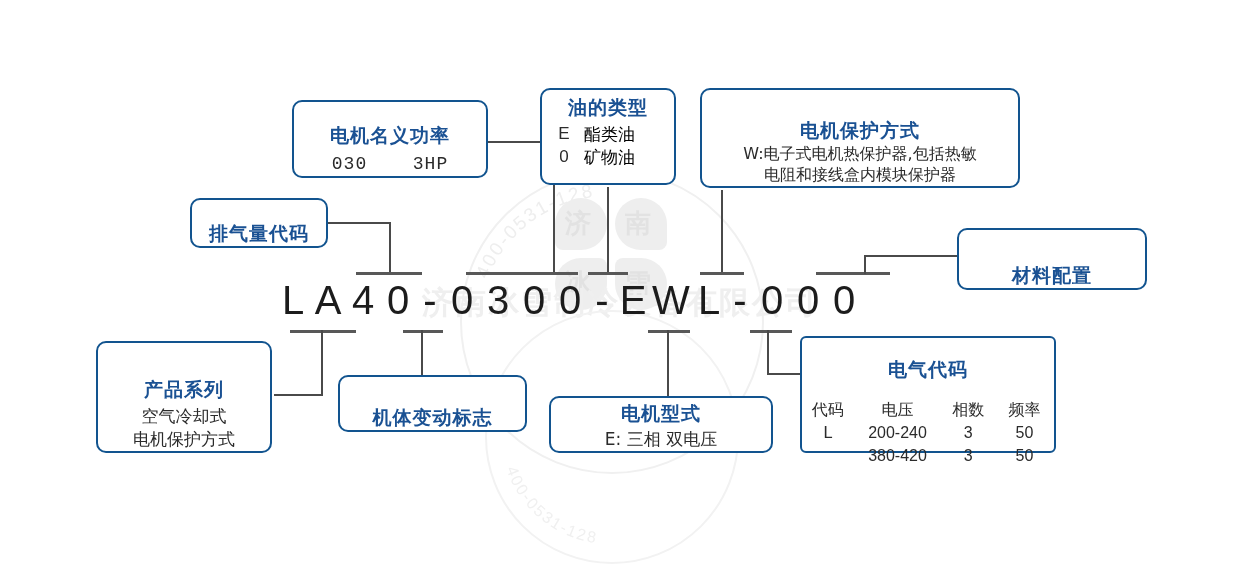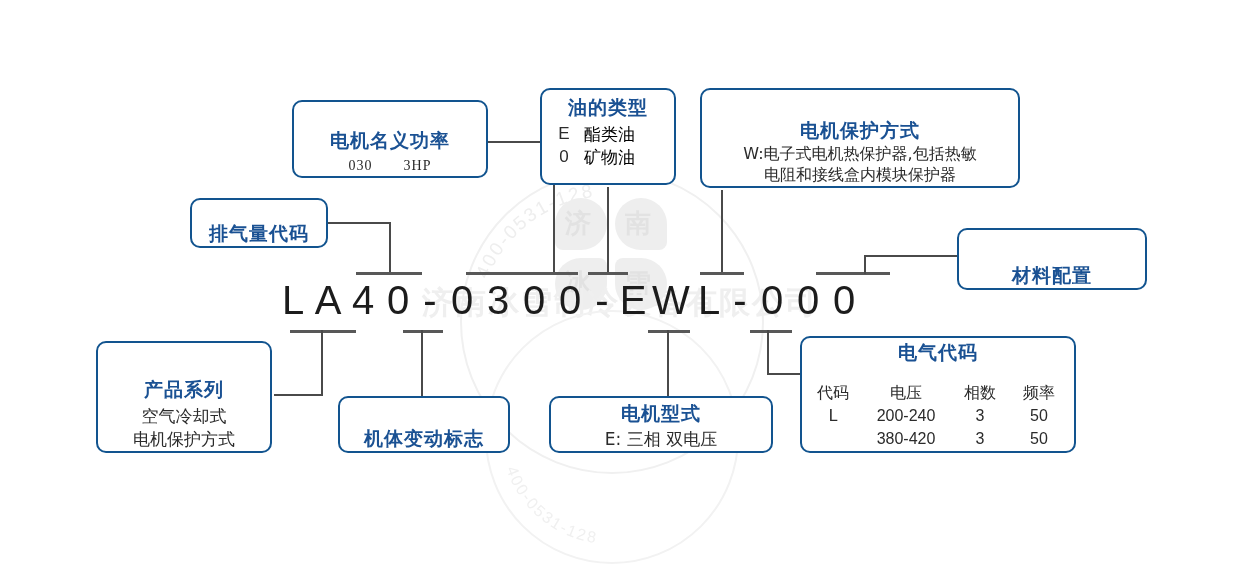--- a/index.html
+++ b/index.html
@@ -65,21 +65,21 @@
     text-align:center;
   }
   .box .hd{
     color:#1a5193;font-weight:bold;font-size:19px;line-height:1.25;
     font-family:"DejaVu Sans","Liberation Sans",sans-serif;letter-spacing:1px;
   }
   .box .bd{
     color:#2b2b2b;font-size:17px;line-height:1.35;
     font-family:"DejaVu Sans","Liberation Sans",sans-serif;
   }
-  .box .bd.num{font-family:Liberation Serif, serif;font-size:14px;letter-spacing:1px;}
+  .box .bd.num{font-family:Liberation Mono, monospace;font-size:18px;letter-spacing:1px;}
   .box .bd.sm{font-size:16px;}
 
   
   .oilrow{display:flex;gap:12px;align-items:center;justify-content:flex-start;
           width:100%;padding-left:14px;box-sizing:border-box;}
   .oilrow .k{width:16px;text-align:center;font-family:"Liberation Sans",sans-serif;font-size:17px;color:#2b2b2b;}
   .oilrow .v{font-size:17px;color:#000000;font-family:Liberation Serif, serif;}
 
   
   table.etab{border-collapse:collapse;margin-top:16px;}
@@ -205,30 +205,30 @@
   <div class="box" id="box-material-config" style="left:957px;top:228px;width:190px;height:62px;">
     <div class="hd">材料配置</div>
   </div>
 
   <div class="box" id="box-product-series" style="left:96px;top:341px;width:176px;height:112px;">
     <div class="hd">产品系列</div>
     <div class="bd" style="margin-top:3px;">空气冷却式</div>
     <div class="bd">电机保护方式</div>
   </div>
 
-  <div class="box" id="box-body-change" style="left:338px;top:396px;width:172px;height:57px;">
+  <div class="box" id="box-body-change" style="left:338px;top:375px;width:189px;height:57px;">
     <div class="hd">机体变动标志</div>
   </div>
 
   <div class="box" id="box-motor-type" style="left:549px;top:396px;width:224px;height:57px;">
     <div class="hd">电机型式</div>
     <div class="bd" style="margin-top:2px;">E: 三相 双电压</div>
   </div>
 
-  <div class="box" id="box-electrical-code" style="left:800px;top:336px;width:276px;height:117px;justify-content:flex-start;padding-top:3px;">
+  <div class="box" id="box-electrical-code" style="left:800px;top:336px;width:256px;height:117px;justify-content:flex-start;padding-top:20px;border-radius:6px;">
     <div class="hd">电气代码</div>
     <table class="etab">
       <thead>
         <tr>
           <th class="c-code">代码</th>
           <th class="c-volt">电压</th>
           <th class="c-ph">相数</th>
           <th class="c-fr">频率</th>
         </tr>
       </thead>

